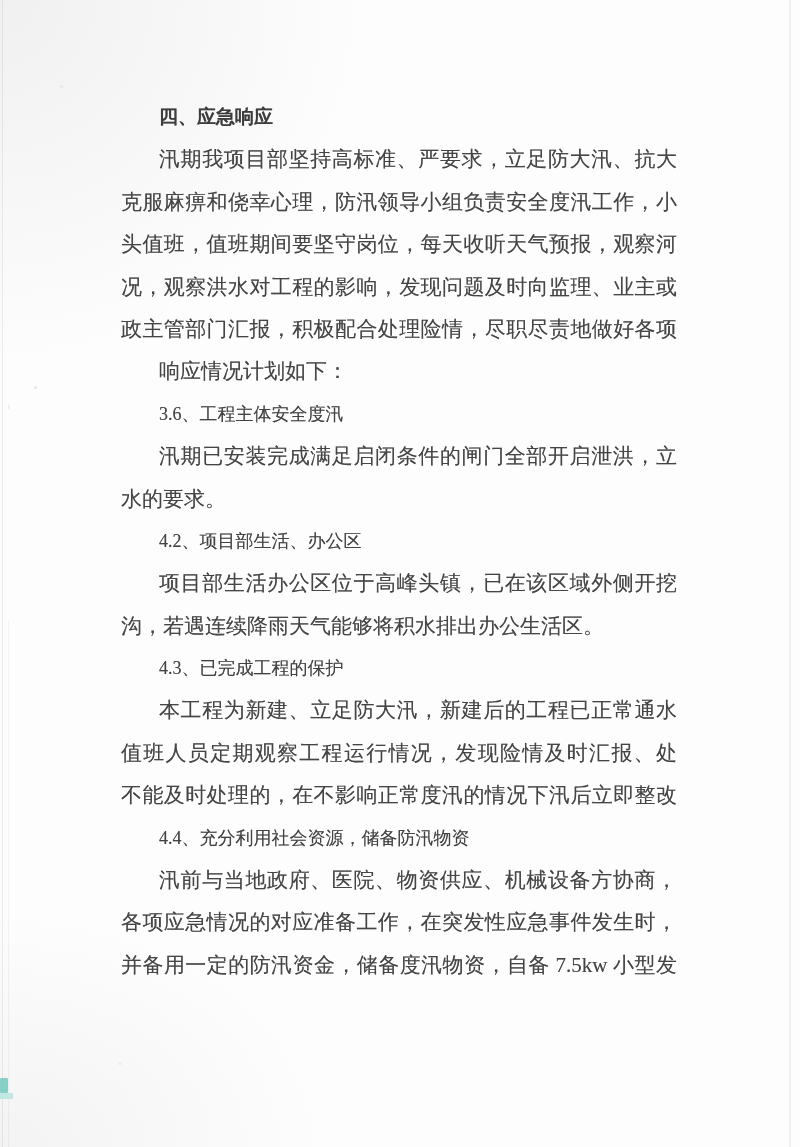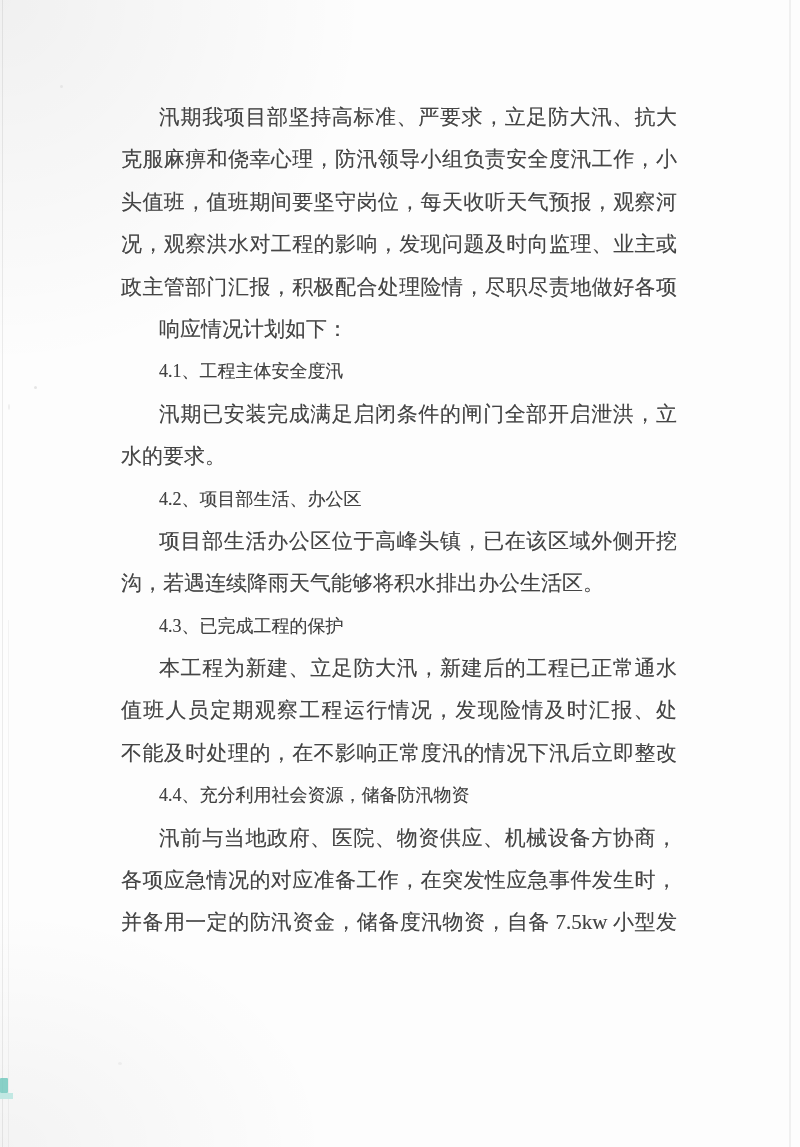--- a/index.html
+++ b/index.html
@@ -94,27 +94,28 @@
   <div class="edge-left-2"></div>
   <div class="edge-right"></div>
   <div class="teal-mark-dark"></div>
   <div class="teal-mark-light"></div>
   <div class="speck s1"></div>
   <div class="speck s2"></div>
   <div class="speck s3"></div>
   <div class="speck s4"></div>
 
   <div class="content">
+    <div class="line h1 indent">四、应急响应</div>
     <div class="line indent fill">汛期我项目部坚持高标准、严要求，立足防大汛、抗大灾的思想，</div>
     <div class="line fill">克服麻痹和侥幸心理，防汛领导小组负责安全度汛工作，小组成员带</div>
     <div class="line fill">头值班，值班期间要坚守岗位，每天收听天气预报，观察河道水位情</div>
     <div class="line fill">况，观察洪水对工程的影响，发现问题及时向监理、业主或上级水行</div>
     <div class="line fill">政主管部门汇报，积极配合处理险情，尽职尽责地做好各项工作，以</div>
     <div class="line indent">响应情况计划如下：</div>
-    <div class="line h2 indent">4.1、工程主体安全度汛</div>
+    <div class="line h2 indent">3.6、工程主体安全度汛</div>
     <div class="line indent fill">汛期已安装完成满足启闭条件的闸门全部开启泄洪，立足防大汛</div>
     <div class="line">水的要求。</div>
     <div class="line h2 indent">4.2、项目部生活、办公区</div>
     <div class="line indent fill">项目部生活办公区位于高峰头镇，已在该区域外侧开挖了排水</div>
     <div class="line">沟，若遇连续降雨天气能够将积水排出办公生活区。</div>
     <div class="line h2 indent">4.3、已完成工程的保护</div>
     <div class="line indent fill">本工程为新建、立足防大汛，新建后的工程已正常通水运行，汛期</div>
     <div class="line fill">值班人员定期观察工程运行情况，发现险情及时汇报、处理，若汛期</div>
     <div class="line fill">不能及时处理的，在不影响正常度汛的情况下汛后立即整改落实。</div>
     <div class="line h2 indent">4.4、充分利用社会资源，储备防汛物资</div>

